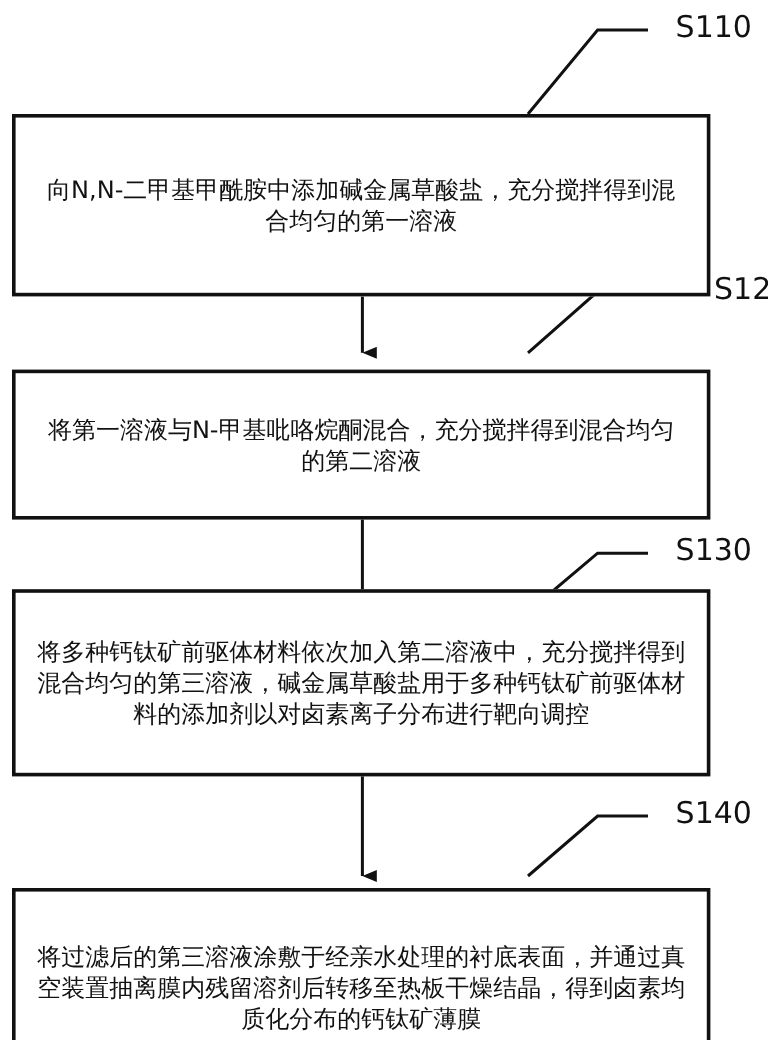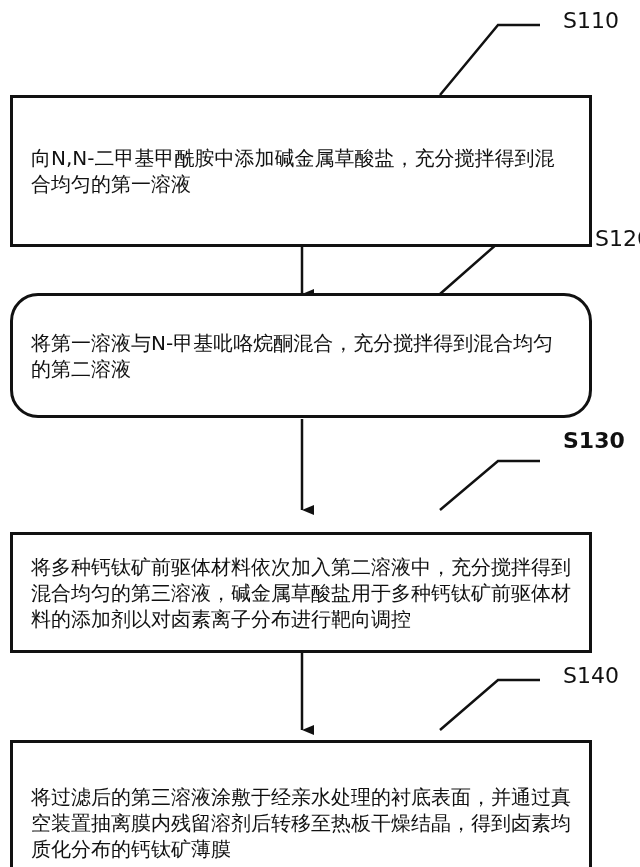--- a/index.html
+++ b/index.html
@@ -1,19 +1,19 @@
 <!DOCTYPE html>
 <html><head>
 <meta charset="utf-8">
 <style>
   html,body{margin:0;padding:0;background:#fff;}
   body{width:640px;height:867px;position:relative;overflow:hidden;font-family:"DejaVu Sans",sans-serif;color:#111;}
-  .box{position:absolute;left:10px;width:582px;border:3px solid #111;box-sizing:border-box;display:flex;align-items:center;justify-content:center;background:#fff;}
+  .box{position:absolute;left:10px;width:582px;border:3px solid #111;box-sizing:border-box;display:flex;align-items:center;justify-content:center;text-align:center;background:#fff;}
   .box span{font-size:20px;line-height:26px;padding:0 18px;}
-  .label{position:absolute;left:563px;font-size:22px;font-family:"DejaVu Sans",sans-serif;letter-spacing:0px;}
+  .label{position:absolute;left:563px;font-size:25px;font-family:"DejaVu Sans",sans-serif;letter-spacing:0px;}
   svg.lines{position:absolute;left:0;top:0;}
 </style>
 </head>
 <body>
 
 <svg class="lines" width="640" height="867">
   <defs>
     <marker id="ah" markerWidth="10" markerHeight="12" refX="5" refY="12" orient="auto" markerUnits="userSpaceOnUse">
       <path d="M0,0 L10,0 L5,12 Z" fill="#111"></path>
     </marker>
@@ -28,25 +28,25 @@
   <line x1="302" y1="419" x2="302" y2="510" stroke="#111" stroke-width="2.5" marker-end="url(#ah)"></line>
   <line x1="302" y1="643" x2="302" y2="730" stroke="#111" stroke-width="2.5" marker-end="url(#ah)"></line>
 </svg>
 
 <div class="label" style="top:8px;">S110</div>
 <div class="box" style="top:95px;height:152px;">
   <span>向N,N-二甲基甲酰胺中添加碱金属草酸盐，充分搅拌得到混合均匀的第一溶液</span>
 </div>
 
 <div class="label" style="top:226px;margin-left:32px;">S120</div>
-<div class="box" style="top:293px;height:125px;border-radius:28px;">
+<div class="box" style="top:308px;height:125px;">
   <span>将第一溶液与N-甲基吡咯烷酮混合，充分搅拌得到混合均匀的第二溶液</span>
 </div>
 
-<div class="label" style="top:428px;font-weight:bold;">S130</div>
-<div class="box" style="top:532px;height:121px;">
+<div class="label" style="top:444px;">S130</div>
+<div class="box" style="top:491px;height:156px;">
   <span>将多种钙钛矿前驱体材料依次加入第二溶液中，充分搅拌得到混合均匀的第三溶液，碱金属草酸盐用于多种钙钛矿前驱体材料的添加剂以对卤素离子分布进行靶向调控</span>
 </div>
 
 <div class="label" style="top:663px;text-align:right;">S140</div>
 <div class="box" style="top:740px;height:165px;">
   <span>将过滤后的第三溶液涂敷于经亲水处理的衬底表面，并通过真空装置抽离膜内残留溶剂后转移至热板干燥结晶，得到卤素均质化分布的钙钛矿薄膜</span>
 </div>
 
 </body></html>

